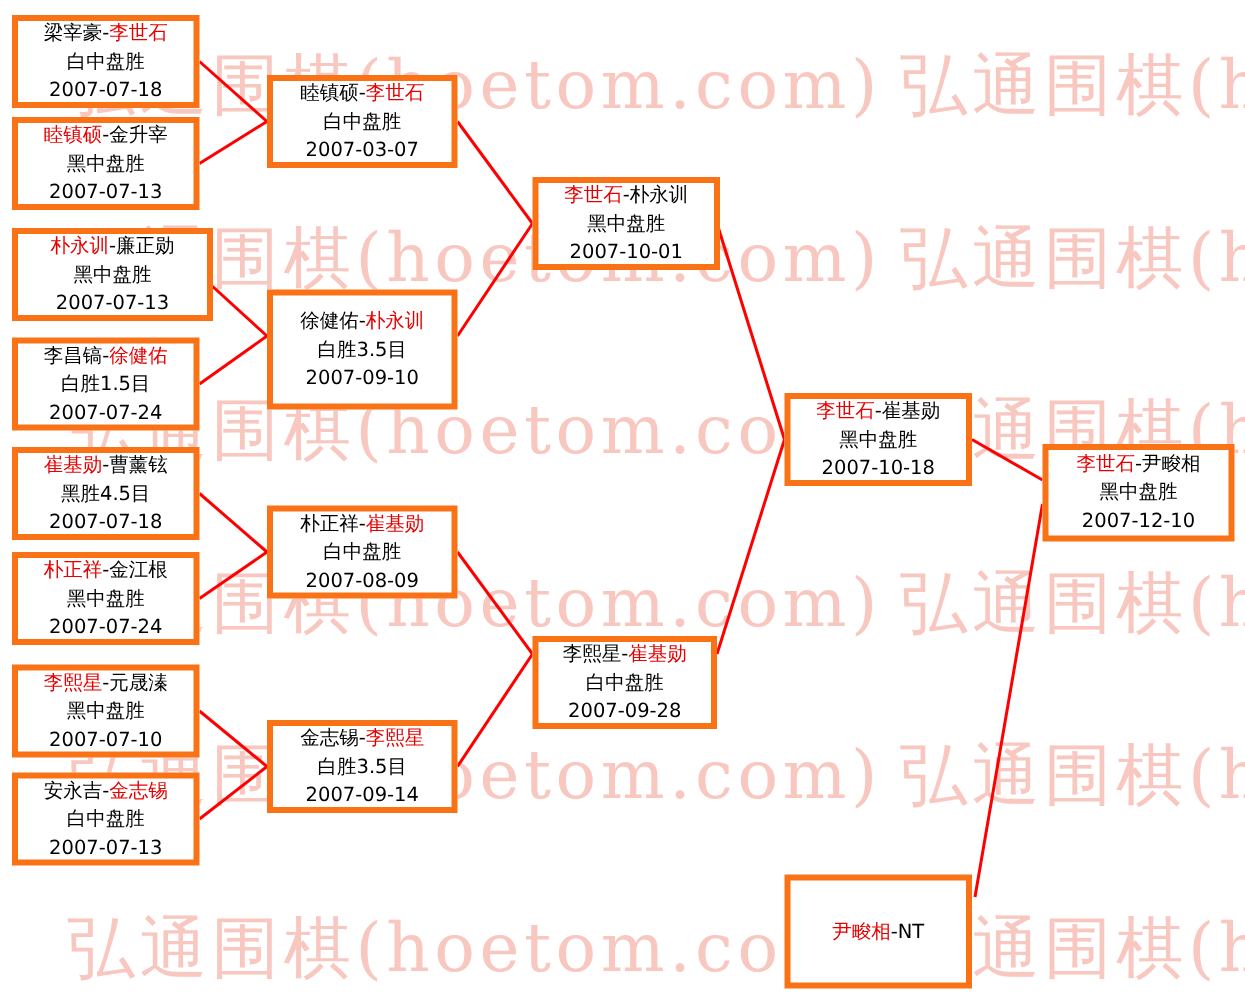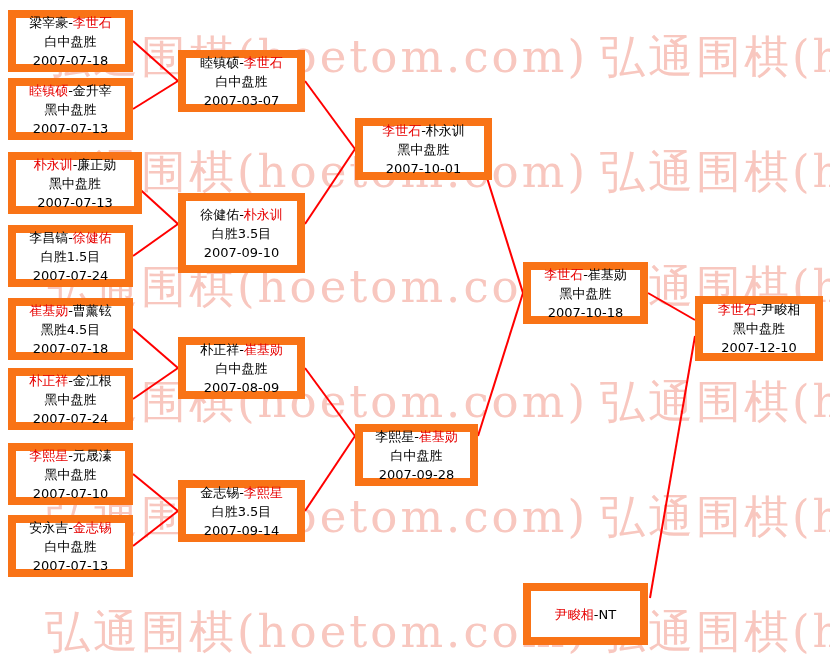--- a/index.html
+++ b/index.html
@@ -15,21 +15,21 @@
     font-size:45px; letter-spacing:3px; color:var(--wm-color,#f8c7bf);
     user-select:none; pointer-events:none;
   }
   .wm-row span { margin-right:12px; }
   
   #connectors { position:absolute; left:0; top:0; z-index:1; pointer-events:none; }
   #connectors line { stroke:var(--line-color,#ff0000); stroke-width:2; }
   
   .match {
     position:absolute; z-index:2; background:#ffffff;
-    border:8px solid #f97316; color:#000000;
+    border:4px solid #f97316; color:#000000;
     display:flex; flex-direction:column; justify-content:center; align-items:center;
     text-align:left; font-size:13px; line-height:19px;
   }
   .match .line:empty { display:none; }
   .win { color:var(--win-color,#e60000); }
 </style>
 </head>
 <body>
 
 <div class="wm-row" style="left:45px;top:27px"><span>弘通围棋(hoetom.com)</span><span>弘通围棋(hoetom.com)</span></div>
@@ -113,21 +113,21 @@
   <div class="line players"><span class="p1">朴正祥</span><span class="sep">-</span><span class="p2 win">崔基勋</span></div>
   <div class="line result">白中盘胜</div>
   <div class="line date">2007-08-09</div>
 </div>
 <div class="match" style="left:178px;top:480px;width:127px;height:62px">
   <div class="line players"><span class="p1">金志锡</span><span class="sep">-</span><span class="p2 win">李熙星</span></div>
   <div class="line result">白胜3.5目</div>
   <div class="line date">2007-09-14</div>
 </div>
 
-<div class="match" style="left:355px;top:118px;width:137px;height:62px">
+<div class="match" style="left:355px;top:118px;width:125px;height:62px">
   <div class="line players"><span class="p1 win">李世石</span><span class="sep">-</span><span class="p2">朴永训</span></div>
   <div class="line result">黑中盘胜</div>
   <div class="line date">2007-10-01</div>
 </div>
 <div class="match" style="left:355px;top:424px;width:123px;height:62px">
   <div class="line players"><span class="p1">李熙星</span><span class="sep">-</span><span class="p2 win">崔基勋</span></div>
   <div class="line result">白中盘胜</div>
   <div class="line date">2007-09-28</div>
 </div>
 
@@ -136,16 +136,16 @@
   <div class="line result">黑中盘胜</div>
   <div class="line date">2007-10-18</div>
 </div>
 
 <div class="match" style="left:695px;top:296px;width:128px;height:65px">
   <div class="line players"><span class="p1 win">李世石</span><span class="sep">-</span><span class="p2">尹畯相</span></div>
   <div class="line result">黑中盘胜</div>
   <div class="line date">2007-12-10</div>
 </div>
 
-<div class="match" style="left:523px;top:583px;width:125px;height:62px">
+<div class="match" style="left:523px;top:583px;width:125px;height:76px">
   <div class="line players"><span class="p1 win">尹畯相</span><span class="sep">-</span><span class="p2">NT</span></div>
 
 </div>
 
 </body></html>

